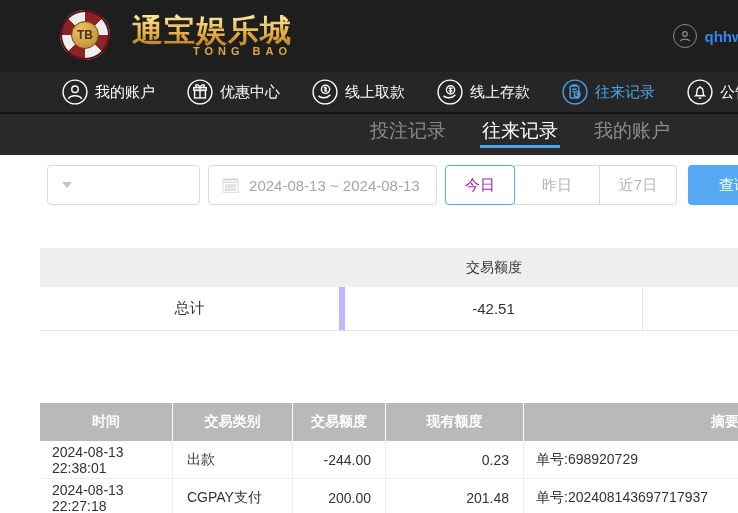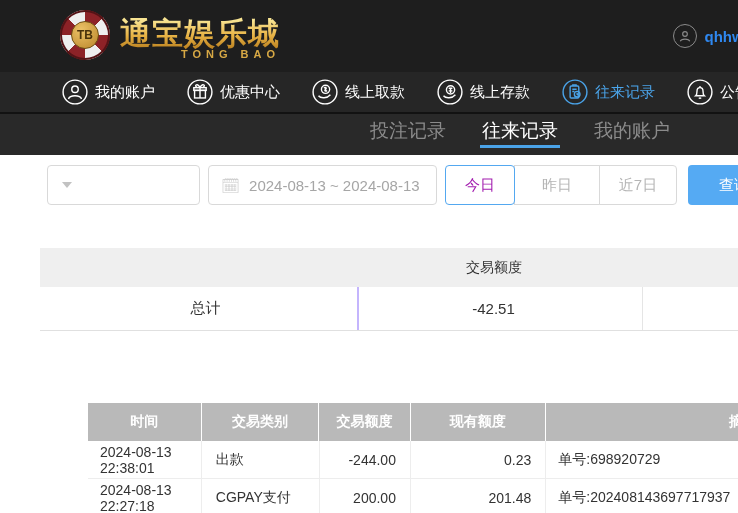--- a/index.html
+++ b/index.html
@@ -1,29 +1,29 @@
 <!DOCTYPE html>
 <html><head>
 <meta charset="utf-8">
 <style>
   html,body{margin:0;padding:0;}
   body{font-family:"Liberation Sans","DejaVu Sans",sans-serif;}
   .page{position:relative;width:738px;height:513px;overflow:hidden;background:#fff;}
 
   
   .top-header{position:absolute;left:0;top:0;width:100%;height:72px;background:#1e1e1e;}
-  .logo{position:absolute;left:60px;top:10px;display:flex;align-items:flex-end;cursor:pointer;}
+  .logo{position:absolute;left:60px;top:10px;display:flex;align-items:center;cursor:pointer;}
   .chip{position:relative;width:50px;height:50px;border-radius:50%;
     background:conic-gradient(#8d2227 0 45deg,#efefef 45deg 90deg,#8d2227 90deg 135deg,#efefef 135deg 180deg,#8d2227 180deg 225deg,#efefef 225deg 270deg,#8d2227 270deg 315deg,#efefef 315deg 360deg);
     box-shadow:0 0 0 2px #541316 inset;}
   .chip-center{position:absolute;inset:11px;border-radius:50%;
     background:radial-gradient(circle at 35% 30%,#ecc267,#b9852a);
     border:1px solid #6d4e12;display:flex;align-items:center;justify-content:center;
     color:#4a320a;font-weight:bold;font-size:12px;}
-  .logo-text{margin-left:10px;display:flex;flex-direction:column;align-items:flex-end;}
+  .logo-text{margin-left:22px;display:flex;flex-direction:column;align-items:flex-end;}
   .logo-title{font-size:31px;font-weight:bold;line-height:34px;letter-spacing:1px;
     background:linear-gradient(180deg,#f8e492 10%,#e7b244 55%,#b97f1f 95%);
     -webkit-background-clip:text;background-clip:text;color:transparent;}
   .logo-sub{font-size:11px;font-weight:bold;letter-spacing:5px;color:#d8a945;margin-top:-3px;}
   .user-box{position:absolute;right:-14px;top:24px;display:flex;align-items:center;gap:8px;}
   .user-icon{width:22px;height:22px;border-radius:50%;border:1.5px solid #8a8a8a;display:flex;align-items:center;justify-content:center;}
   .user-name{color:#2f88f0;font-size:15px;font-weight:bold;white-space:nowrap;cursor:pointer;}
 
   
   .nav{position:absolute;left:0;top:72px;width:100%;height:40px;background:#262626;
@@ -57,32 +57,32 @@
   .search-btn{position:absolute;left:688px;top:165px;width:92px;height:40px;background:#55aaf3;border:none;border-radius:4px;
     color:#fff;font-size:15px;display:flex;align-items:center;justify-content:center;cursor:pointer;font-family:inherit;}
 
   
   .summary{position:absolute;left:40px;top:248px;width:880px;}
   .summary-head{position:relative;height:39px;background:#efefef;}
   .summary-head .sh-label{position:absolute;left:305px;width:298px;top:0;height:39px;display:flex;align-items:center;justify-content:center;
     color:#333;font-size:14px;}
   .summary-row{position:relative;height:43px;background:#fff;border-bottom:1px solid #e0e0e0;}
   .summary-row .sc{position:absolute;top:0;height:43px;display:flex;align-items:center;justify-content:center;color:#333;font-size:15px;box-sizing:border-box;}
-  .sc1{left:14px;width:305px;border-right:2px solid #c4b5fd;}
+  .sc1{left:0;width:305px;border-right:6px solid #c4b5fd;}
   .sc2{left:305px;width:298px;border-right:1px solid #e5e5e5;}
 
   
   .dtable{position:absolute;left:40px;top:403px;width:900px;}
   .dt-row{display:flex;height:38px;}
   .dt-head .dt-cell{background:#b9b9b9;color:#fff;font-size:14px;font-weight:bold;justify-content:center;border-right:1px solid #fff;}
   .dt-head .dt-cell:last-child{border-right:none;}
   .dt-cell{box-sizing:border-box;display:flex;align-items:center;font-size:14px;color:#333;}
   .dt-body .dt-cell{border-bottom:1px solid #ededed;border-right:1px solid #ededed;background:#fff;}
   .dt-body .dt-cell:last-child{border-right:none;}
-  .c-time{width:116px;padding-left:12px;margin-left:48px;}
+  .c-time{width:133px;padding-left:12px;}
   .c-type{width:120px;padding-left:14px;}
   .c-amt{width:93px;justify-content:flex-end;padding-right:14px;}
   .c-bal{width:138px;justify-content:flex-end;padding-right:14px;}
   .c-memo{width:402px;padding-left:12px;}
   .dt-head .c-time,.dt-head .c-type,.dt-head .c-amt,.dt-head .c-bal,.dt-head .c-memo{padding:0;justify-content:center;}
 </style>
 </head>
 <body>
 
 <div class="page">

